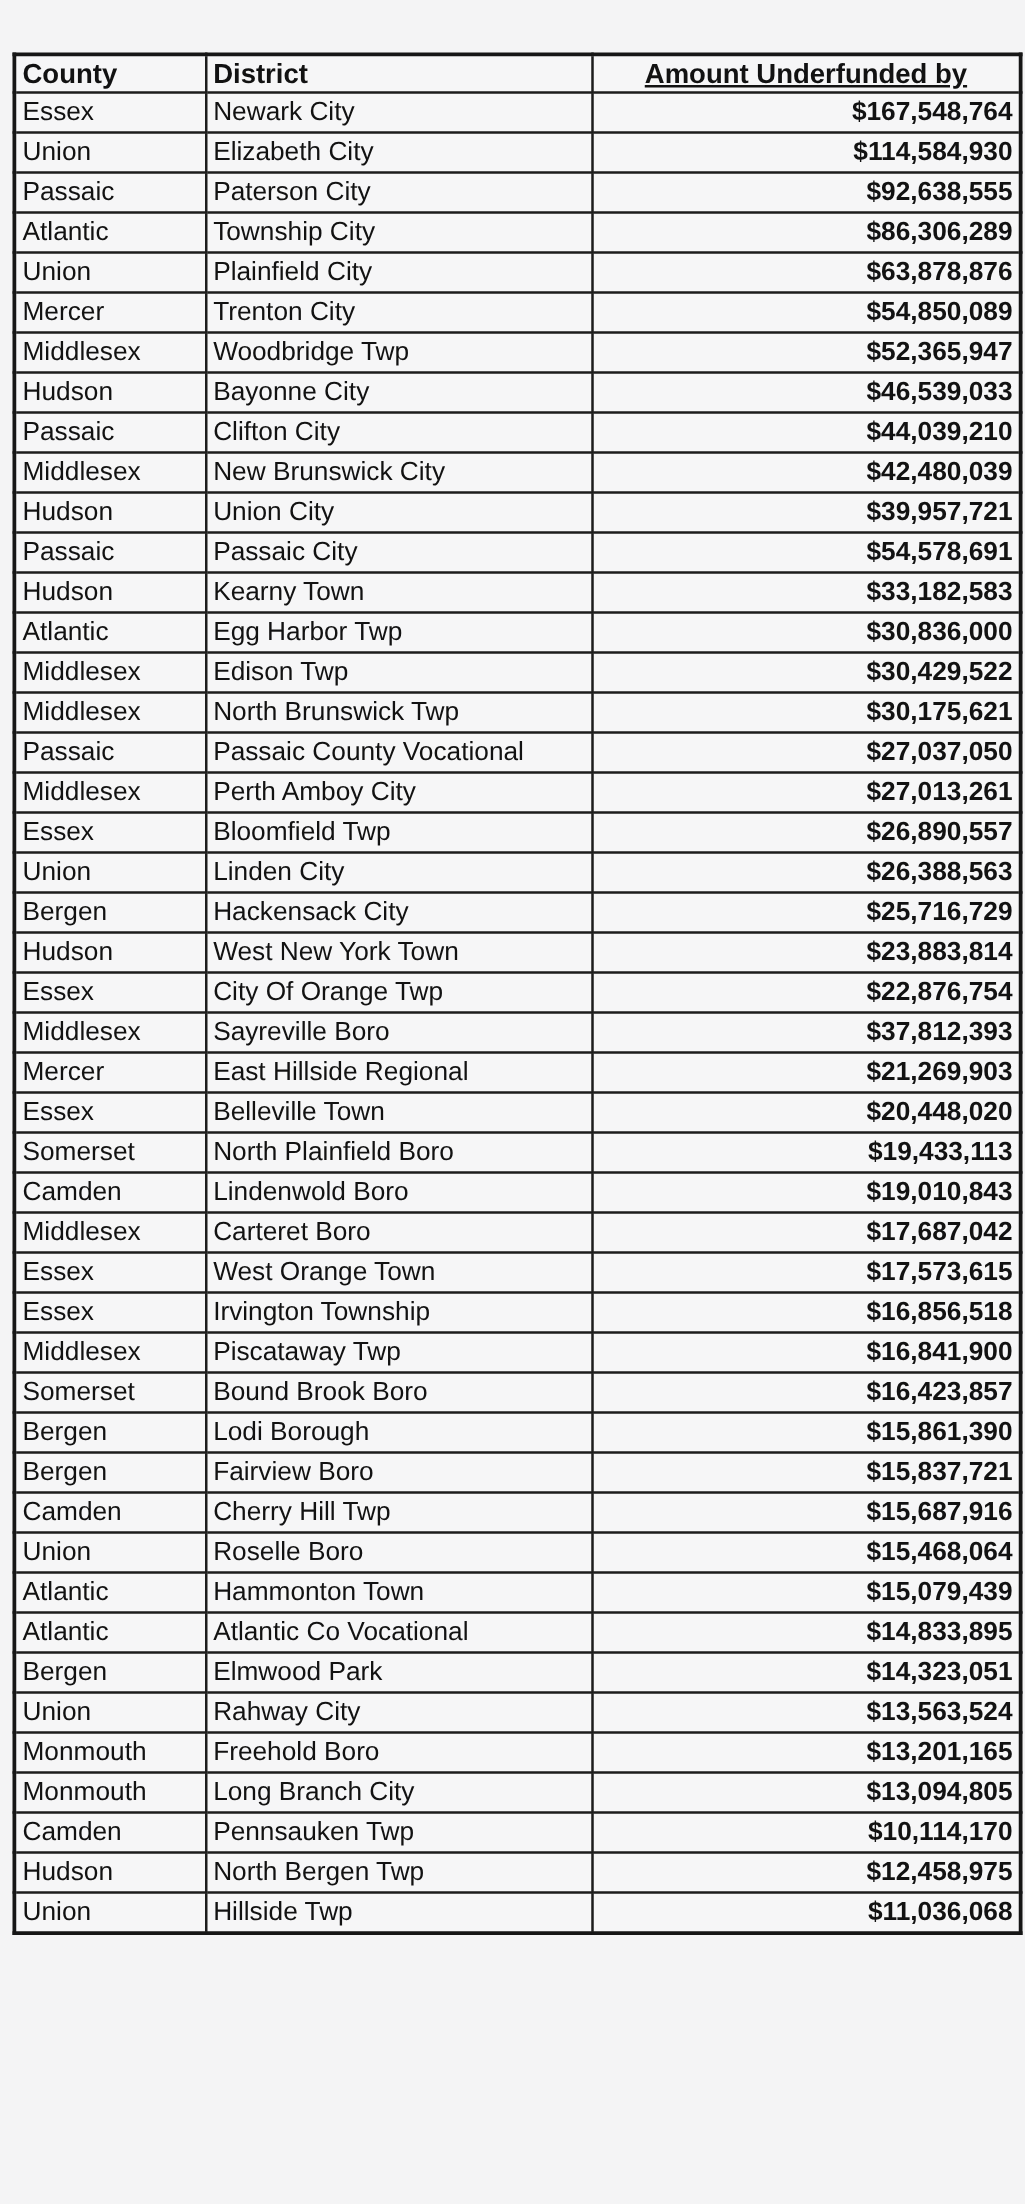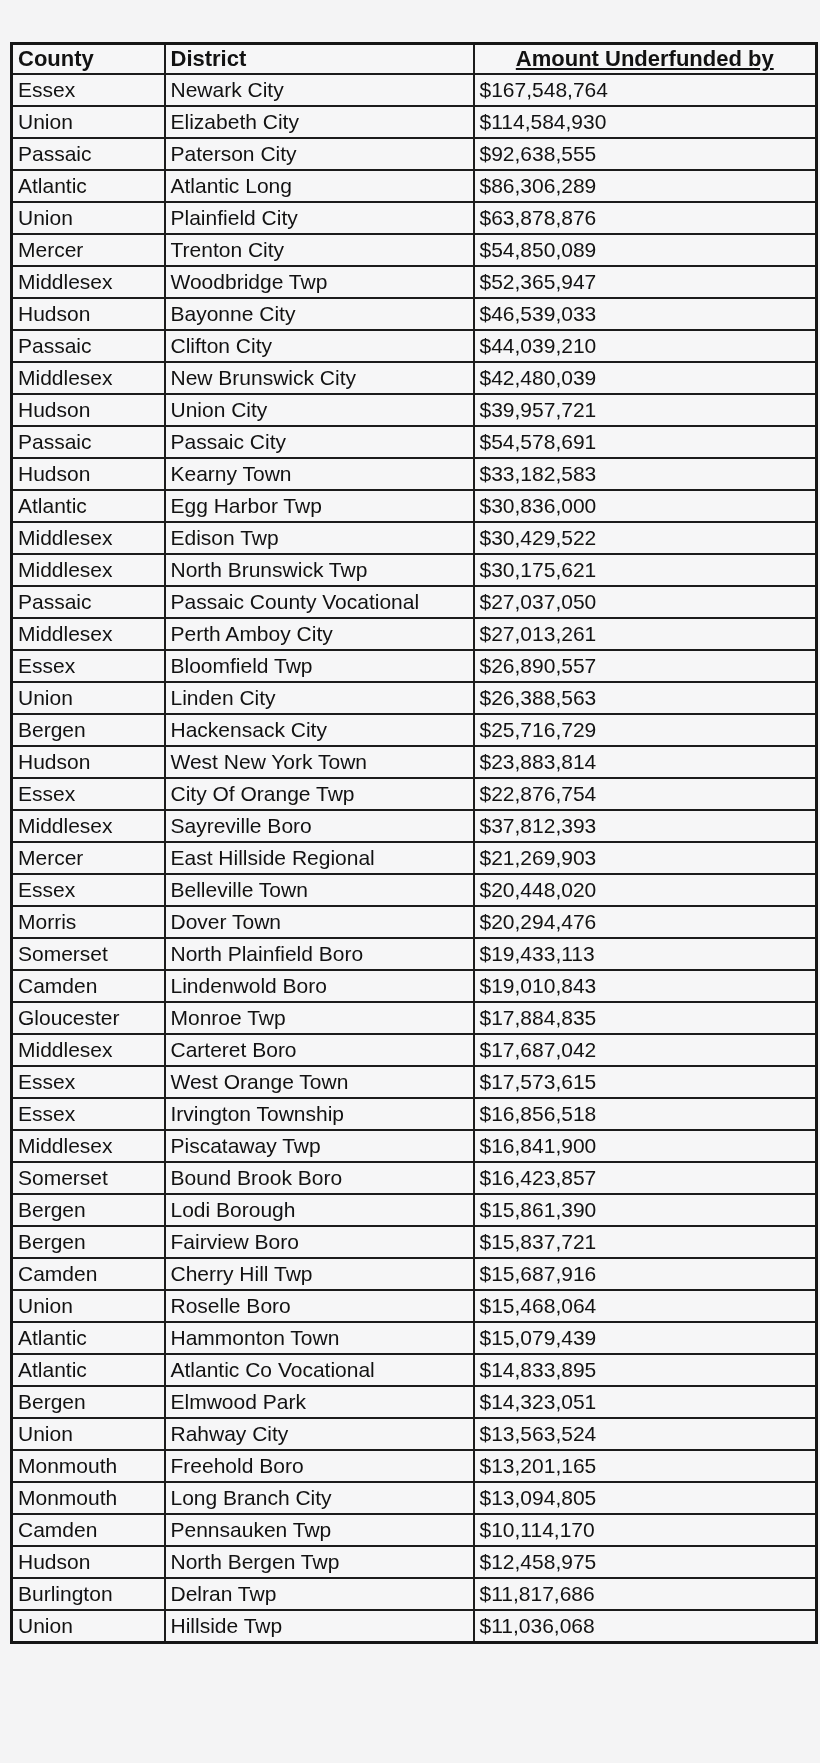--- a/index.html
+++ b/index.html
@@ -41,21 +41,22 @@
     font-weight: bold;
     text-align: left;
     font-size: 22px;
     height: 28px;
   }
   .data-table th.amount-h {
     text-align: center;
     text-decoration: underline;
   }
   .data-table td.amount {
-    text-align: left;
+    text-align: right;
+    font-weight: bold;
   }
   .data-table td.county, .data-table td.district {
     text-align: left;
   }
 </style>
 </head>
 <body>
 
 <div class="table-wrap">
   <table class="data-table">
@@ -82,21 +83,21 @@
           <td class="district">Elizabeth City</td>
           <td class="amount">$114,584,930</td>
         </tr>
         <tr>
           <td class="county">Passaic</td>
           <td class="district">Paterson City</td>
           <td class="amount">$92,638,555</td>
         </tr>
         <tr>
           <td class="county">Atlantic</td>
-          <td class="district">Atlantic Long</td>
+          <td class="district">Township City</td>
           <td class="amount">$86,306,289</td>
         </tr>
         <tr>
           <td class="county">Union</td>
           <td class="district">Plainfield City</td>
           <td class="amount">$63,878,876</td>
         </tr>
         <tr>
           <td class="county">Mercer</td>
           <td class="district">Trenton City</td>
@@ -196,40 +197,30 @@
           <td class="county">Mercer</td>
           <td class="district">East Hillside Regional</td>
           <td class="amount">$21,269,903</td>
         </tr>
         <tr>
           <td class="county">Essex</td>
           <td class="district">Belleville Town</td>
           <td class="amount">$20,448,020</td>
         </tr>
         <tr>
-          <td class="county">Morris</td>
-          <td class="district">Dover Town</td>
-          <td class="amount">$20,294,476</td>
-        </tr>
-        <tr>
           <td class="county">Somerset</td>
           <td class="district">North Plainfield Boro</td>
           <td class="amount">$19,433,113</td>
         </tr>
         <tr>
           <td class="county">Camden</td>
           <td class="district">Lindenwold Boro</td>
           <td class="amount">$19,010,843</td>
         </tr>
         <tr>
-          <td class="county">Gloucester</td>
-          <td class="district">Monroe Twp</td>
-          <td class="amount">$17,884,835</td>
-        </tr>
-        <tr>
           <td class="county">Middlesex</td>
           <td class="district">Carteret Boro</td>
           <td class="amount">$17,687,042</td>
         </tr>
         <tr>
           <td class="county">Essex</td>
           <td class="district">West Orange Town</td>
           <td class="amount">$17,573,615</td>
         </tr>
         <tr>
@@ -299,25 +290,20 @@
         </tr>
         <tr>
           <td class="county">Camden</td>
           <td class="district">Pennsauken Twp</td>
           <td class="amount">$10,114,170</td>
         </tr>
         <tr>
           <td class="county">Hudson</td>
           <td class="district">North Bergen Twp</td>
           <td class="amount">$12,458,975</td>
-        </tr>
-        <tr>
-          <td class="county">Burlington</td>
-          <td class="district">Delran Twp</td>
-          <td class="amount">$11,817,686</td>
         </tr>
         <tr>
           <td class="county">Union</td>
           <td class="district">Hillside Twp</td>
           <td class="amount">$11,036,068</td>
         </tr>
       </tbody>
   </table>
 </div>
 

